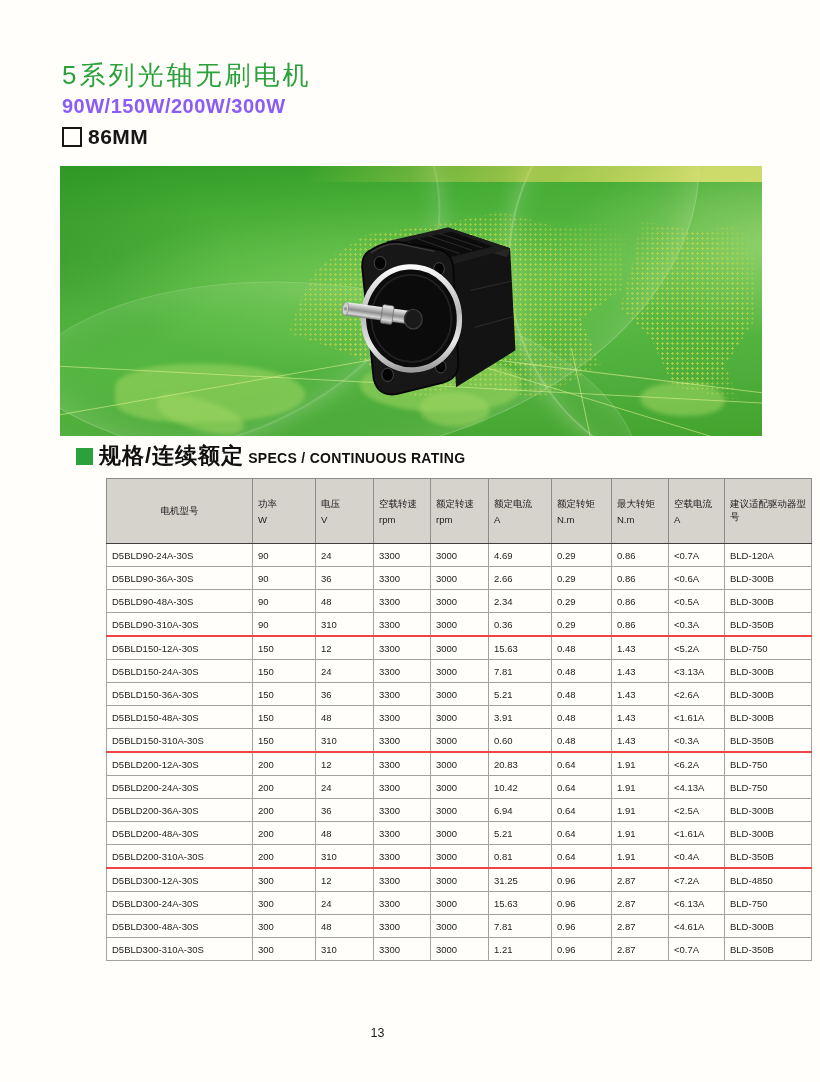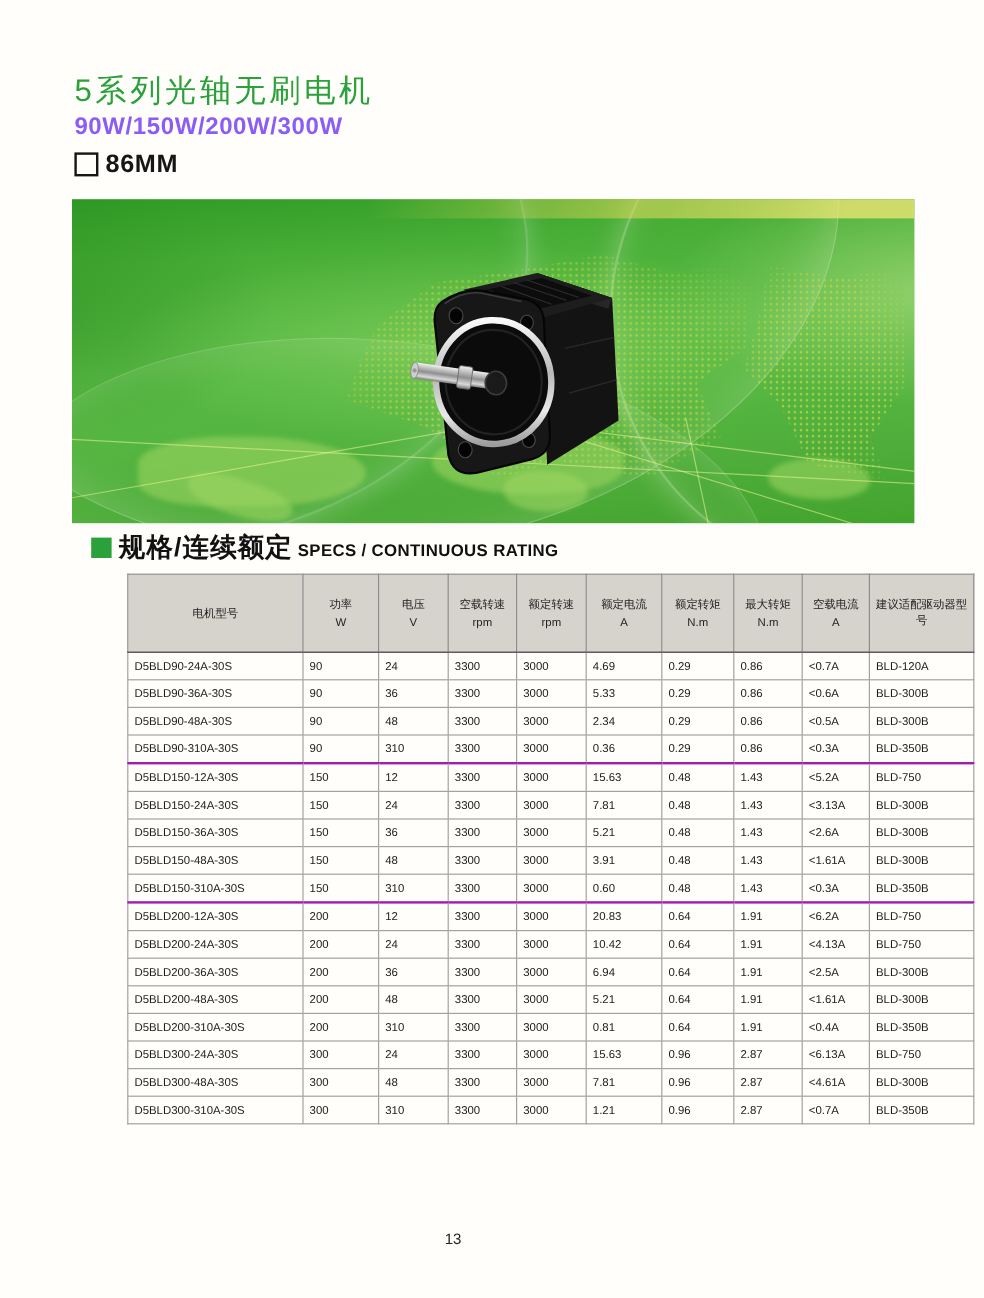--- a/index.html
+++ b/index.html
@@ -90,31 +90,31 @@
   .sec-en{font-size:14px;font-weight:bold;color:#111;letter-spacing:0.3px;}
   
   .spec-table{
     position:absolute;left:58px;top:478px;width:705px;
     border-collapse:collapse;table-layout:fixed;
     font-size:9.5px;color:#1c1c1c;
     border:1.5px solid #3f3f3f;
     margin-left:48px;
   }
   .spec-table th{
-    background:#d6d2cc;height:60px;font-weight:normal;text-align:center;
+    background:#d6d2cc;height:60px;font-weight:normal;text-align:left;
     padding:2px 5px;border:1px solid #8d8d8d;border-bottom:1.5px solid #3f3f3f;
     vertical-align:middle;font-size:9.5px;color:#222;
   }
   .spec-table th:first-child{text-align:center;}
   .h-unit{margin-top:3px;}
   .spec-table td{
     height:20px;padding:1px 5px;border:1px solid #a2a2a2;
     vertical-align:middle;white-space:nowrap;overflow:hidden;
   }
-  .spec-table tr.group-start td{border-top:2px solid #a21caf;}
+  .spec-table tr.group-start td{border-top:2px solid #ef4444;}
   
   .pagenum{position:absolute;left:0;top:1026px;width:755px;text-align:center;font-size:12.5px;color:#222;}
 </style>
 </head>
 <body>
 
 <div class="sheet">
 
   <div class="title">5系列光轴无刷电机</div>
   <div class="subtitle">90W/150W/200W/300W</div>
@@ -270,21 +270,21 @@
           <td>0.86</td>
           <td>&lt;0.7A</td>
           <td>BLD-120A</td>
         </tr>
         <tr>
           <td>D5BLD90-36A-30S</td>
           <td>90</td>
           <td>36</td>
           <td>3300</td>
           <td>3000</td>
-          <td>5.33</td>
+          <td>2.66</td>
           <td>0.29</td>
           <td>0.86</td>
           <td>&lt;0.6A</td>
           <td>BLD-300B</td>
         </tr>
         <tr>
           <td>D5BLD90-48A-30S</td>
           <td>90</td>
           <td>48</td>
           <td>3300</td>
@@ -420,20 +420,32 @@
           <td>200</td>
           <td>310</td>
           <td>3300</td>
           <td>3000</td>
           <td>0.81</td>
           <td>0.64</td>
           <td>1.91</td>
           <td>&lt;0.4A</td>
           <td>BLD-350B</td>
         </tr>
+        <tr class="group-start">
+          <td>D5BLD300-12A-30S</td>
+          <td>300</td>
+          <td>12</td>
+          <td>3300</td>
+          <td>3000</td>
+          <td>31.25</td>
+          <td>0.96</td>
+          <td>2.87</td>
+          <td>&lt;7.2A</td>
+          <td>BLD-4850</td>
+        </tr>
         <tr>
           <td>D5BLD300-24A-30S</td>
           <td>300</td>
           <td>24</td>
           <td>3300</td>
           <td>3000</td>
           <td>15.63</td>
           <td>0.96</td>
           <td>2.87</td>
           <td>&lt;6.13A</td>

